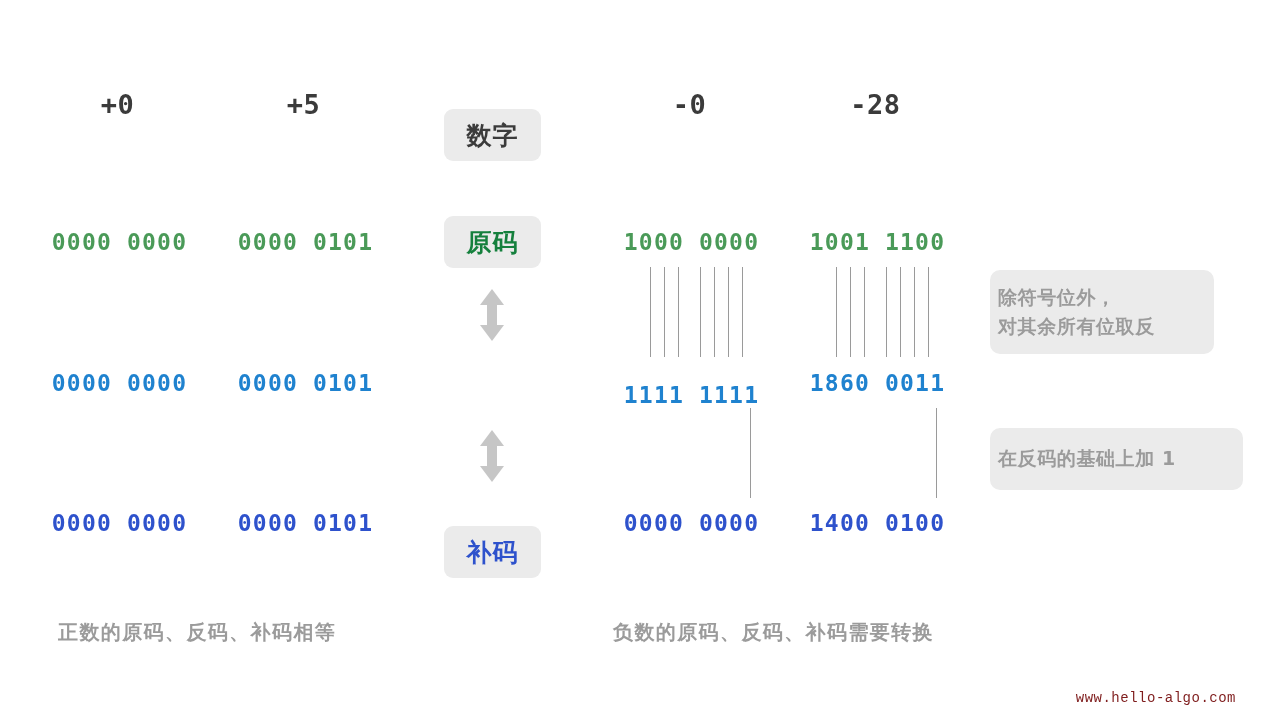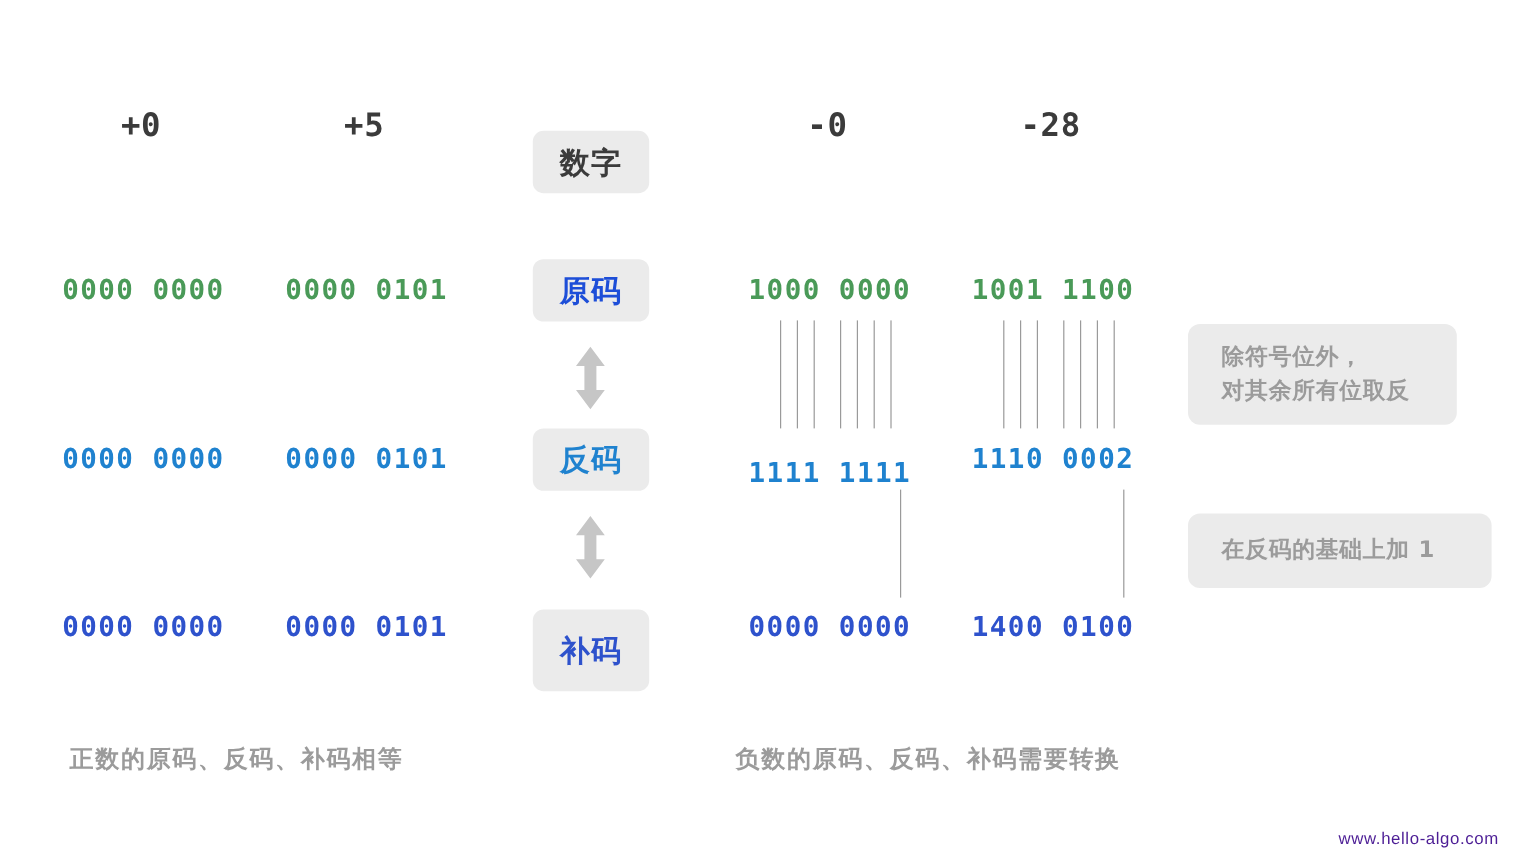--- a/index.html
+++ b/index.html
@@ -59,21 +59,21 @@
     align-items: center;
     justify-content: center;
     background: #ebebeb;
     border-radius: 9px;
     font-family: "DejaVu Sans", sans-serif;
     font-size: 25px;
     font-weight: bold;
     letter-spacing: 1px;
   }
   .badge.dark   { color: #3b3b3b; }
-  .badge.green  { color: #1d4ed8; font-family: Liberation Serif, serif; }
+  .badge.green  { color: #15803d; font-family: Liberation Serif, serif; }
   .badge.blue   { color: #1f82cf; }
   .badge.indigo { color: #2e52cc; }
 
   
   .arrow-wrap {
     position: absolute;
     width: 40px;
     height: 60px;
     display: flex;
     align-items: center;
@@ -88,21 +88,21 @@
   }
 
   
   .note {
     position: absolute;
     background: #ebebeb;
     border-radius: 10px;
     display: flex;
     flex-direction: column;
     justify-content: center;
-    padding: 0 28px;
+    padding: 0 8px;
     box-sizing: border-box;
     color: #9b9b9b;
     font-family: "DejaVu Sans", sans-serif;
     font-size: 19px;
     font-weight: bold;
     letter-spacing: 0.6px;
     line-height: 1.55;
   }
   .note .ln { white-space: nowrap; }
 
@@ -113,24 +113,24 @@
     font-family: Liberation Sans, sans-serif;
     font-size: 20px;
     font-weight: bold;
     letter-spacing: 1.4px;
     white-space: nowrap;
   }
 
   
   .watermark {
     position: absolute;
-    right: 31px;
+    right: 44px;
     bottom: 14px;
-    color: #4c1d95;
-    font-family: Liberation Sans, sans-serif;
+    color: #7f1d1d;
+    font-family: Liberation Mono, monospace;
     font-size: 14px;
     letter-spacing: 0.5px;
     white-space: nowrap;
   }
 </style>
 </head>
 <body>
 
 <div class="stage">
 
@@ -173,40 +173,39 @@
   <div class="arrow-wrap" style="left:472px; top:285px;">
     <svg width="26" height="54" viewBox="0 0 26 54">
       <polygon points="13,1 25,17 18,17 18,37 25,37 13,53 1,37 8,37 8,17 1,17" fill="#c6c6c6"></polygon>
     </svg>
   </div>
 
   <div class="cell bits blue" style="left:50px; top:366px; width:139px; height:34px;">0000 0000</div>
 
   <div class="cell bits blue" style="left:236px; top:366px; width:139px; height:34px;">0000 0101</div>
 
-  <div class="badge blue" style="left:444px; top:357px; width:97px; height:52px;">反码</div>
 
   <div class="cell bits blue" style="left:622px; top:366px; width:139px; height:34px;margin-top:12px;">1111 1111</div>
 
-  <div class="cell bits blue" style="left:808px; top:366px; width:139px; height:34px;">1110 0002</div>
+  <div class="cell bits blue" style="left:808px; top:366px; width:139px; height:34px;">1860 0011</div>
 
   <div class="conn" style="left:750px; top:408px; height:90px;"></div>
   <div class="conn" style="left:936px; top:408px; height:90px;"></div>
 
   <div class="arrow-wrap" style="left:472px; top:426px;">
     <svg width="26" height="54" viewBox="0 0 26 54">
       <polygon points="13,1 25,17 18,17 18,37 25,37 13,53 1,37 8,37 8,17 1,17" fill="#c6c6c6"></polygon>
     </svg>
   </div>
 
   <div class="cell bits indigo" style="left:50px; top:506px; width:139px; height:34px;">0000 0000</div>
 
   <div class="cell bits indigo" style="left:236px; top:506px; width:139px; height:34px;">0000 0101</div>
 
-  <div class="badge indigo" style="left:444px; top:508px; width:97px; height:68px;">补码</div>
+  <div class="badge indigo" style="left:444px; top:526px; width:97px; height:52px;">补码</div>
 
   <div class="cell bits indigo" style="left:622px; top:506px; width:139px; height:34px;">0000 0000</div>
 
   <div class="cell bits indigo" style="left:808px; top:506px; width:139px; height:34px;">1400 0100</div>
 
   <div class="note" style="left:990px; top:270px; width:224px; height:84px;">
     <div class="ln">除符号位外，</div>
     <div class="ln">对其余所有位取反</div>
   </div>
 

